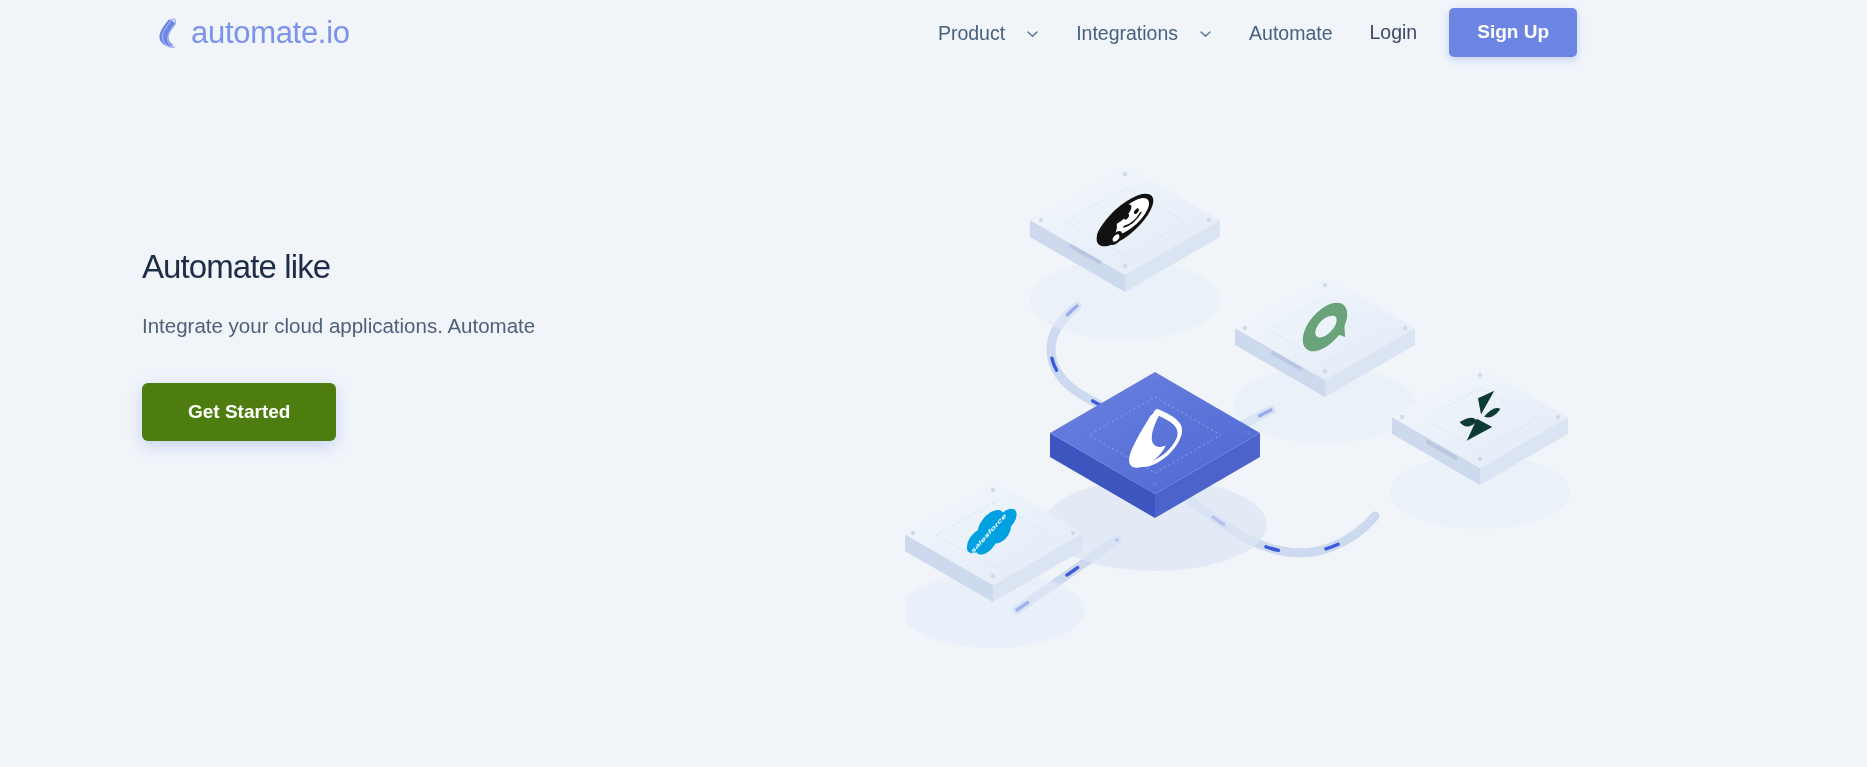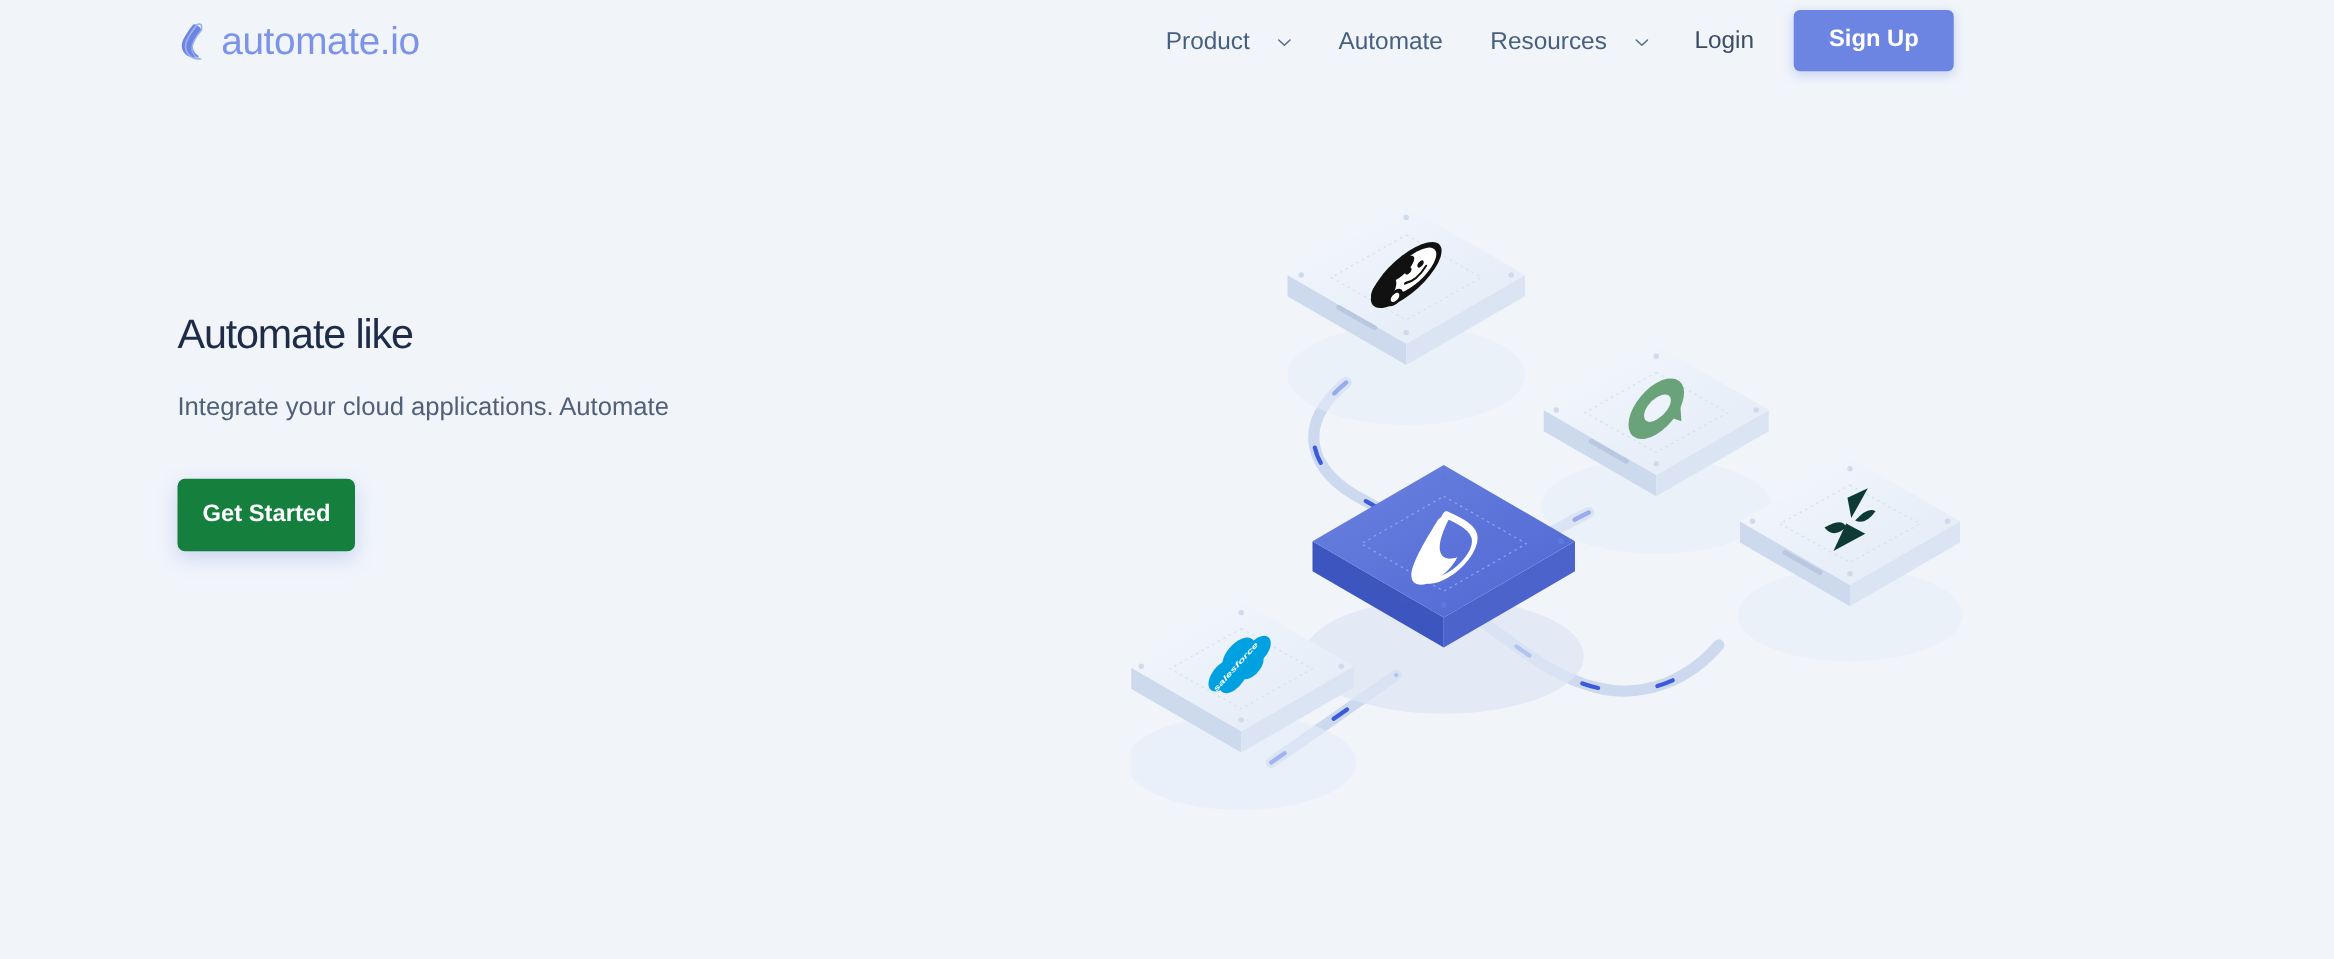--- a/index.html
+++ b/index.html
@@ -14,21 +14,21 @@
   body {
     background: #f1f5fa;
     font-family: "Liberation Sans", sans-serif;
     -webkit-font-smoothing: antialiased;
     position: relative;
   }
 
   
   .site-header {
     position: absolute;
-    top: 0; left: 0;
+    top: 0; left: 14px;
     width: 1605px;
     height: 70px;
     display: flex;
     align-items: center;
     background: transparent;
   }
 
   .brand {
     position: absolute;
     left: 140px;
@@ -122,27 +122,27 @@
   .hero-sub {
     font-size: 20.5px;
     line-height: 1.52;
     color: #4f6078;
     width: 440px;
     margin-bottom: 42px;
   }
   .hero-sub .line { display: block; }
 
   .cta-btn {
-    background: #15803d;
+    background: #4d7c0f;
     color: #ffffff;
     font-size: 19px;
     font-weight: 700;
     border: none;
     border-radius: 6px;
-    padding: 18px 20px;
+    padding: 18px 46px;
     cursor: pointer;
     box-shadow: 0 5px 16px rgba(108,133,227,0.30);
     font-family: "Liberation Sans", sans-serif;
     line-height: 22px;
   }
 
   
   .hero-art {
     position: absolute;
     left: 905px;
@@ -172,33 +172,33 @@
 
     <a class="nav-item">
       <span>Product</span>
       <span class="chev">
         <svg viewBox="0 0 11 7" width="11" height="7">
             <path d="M1 1l4.5 4.2L10 1" fill="none" stroke="#5a6f8f" stroke-width="1.3" stroke-linecap="round" stroke-linejoin="round"></path>
           </svg>
       </span>
     </a>
 
-
     <a class="nav-item">
-      <span>Automate</span>
-    </a>
-
-    <a class="nav-item">
-      <span>Resources</span>
+      <span>Integrations</span>
       <span class="chev">
         <svg viewBox="0 0 11 7" width="11" height="7">
             <path d="M1 1l4.5 4.2L10 1" fill="none" stroke="#5a6f8f" stroke-width="1.3" stroke-linecap="round" stroke-linejoin="round"></path>
           </svg>
       </span>
     </a>
+
+    <a class="nav-item">
+      <span>Automate</span>
+    </a>
+
 
     <a class="nav-login">Login</a>
 
     <button class="signup-btn">Sign Up</button>
   </nav>
 </header>
 
 <section class="hero-copy">
   <h1 class="hero-title">
     <span class="line">Automate like</span>

